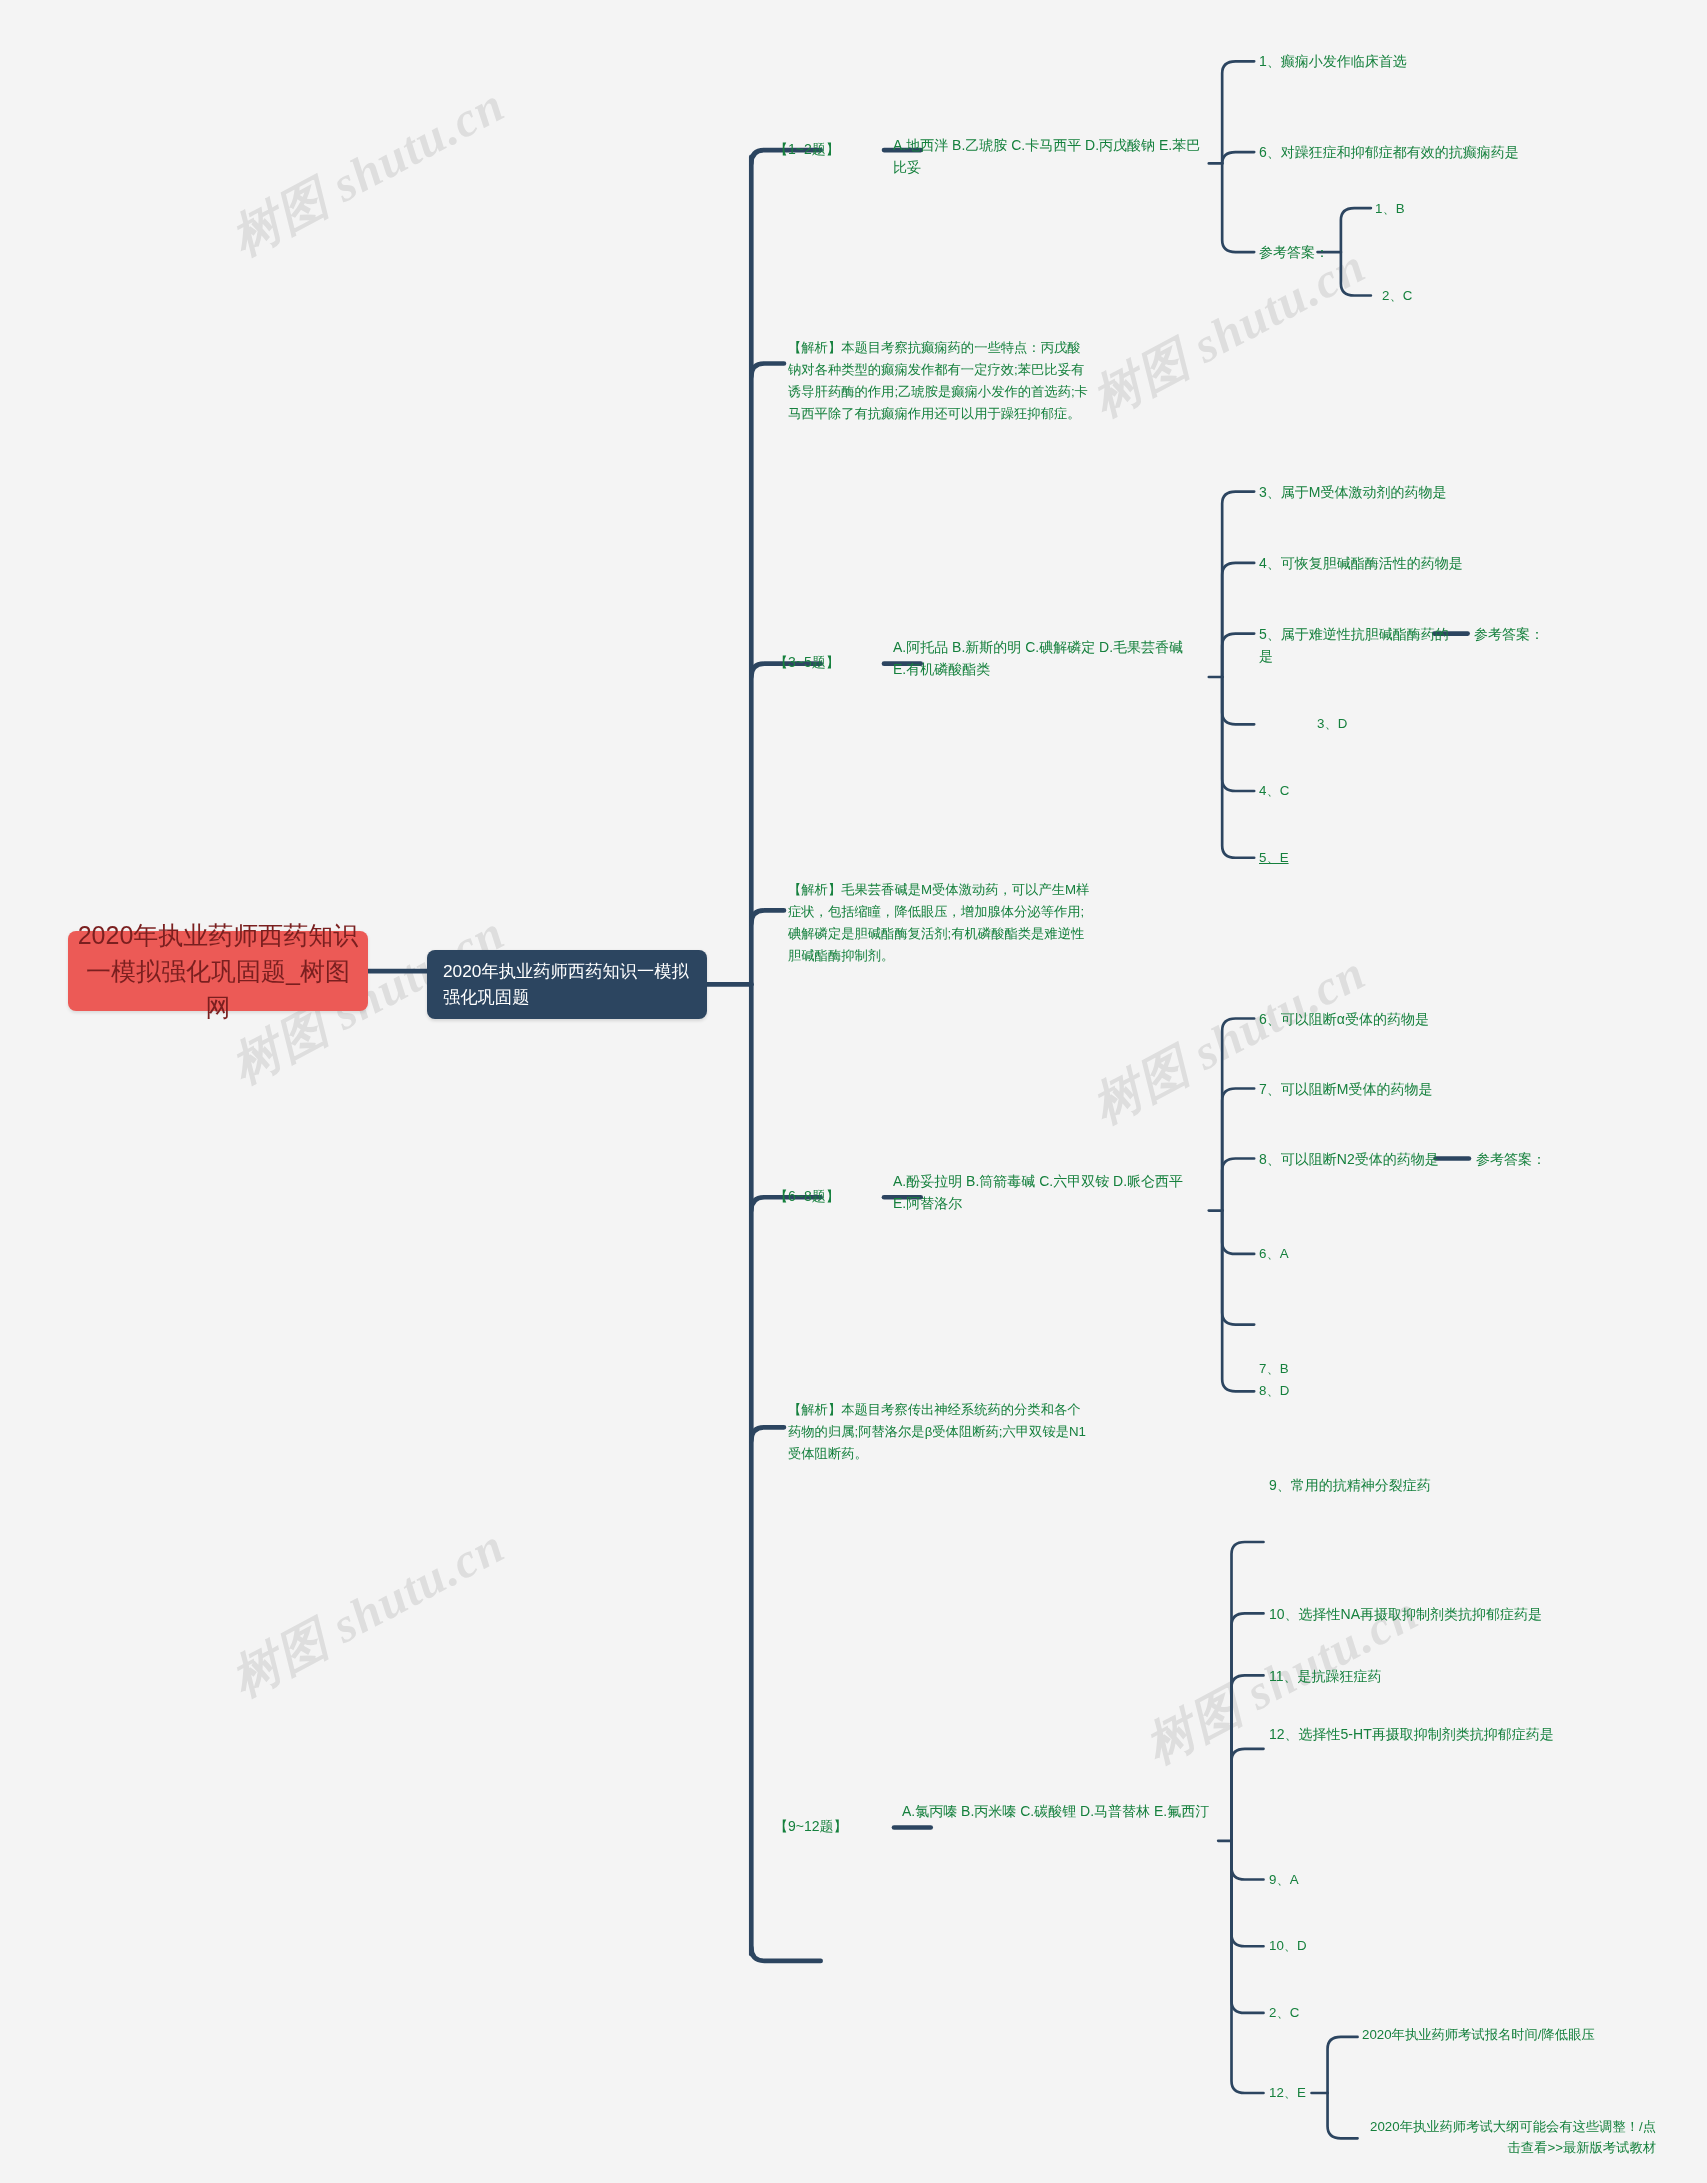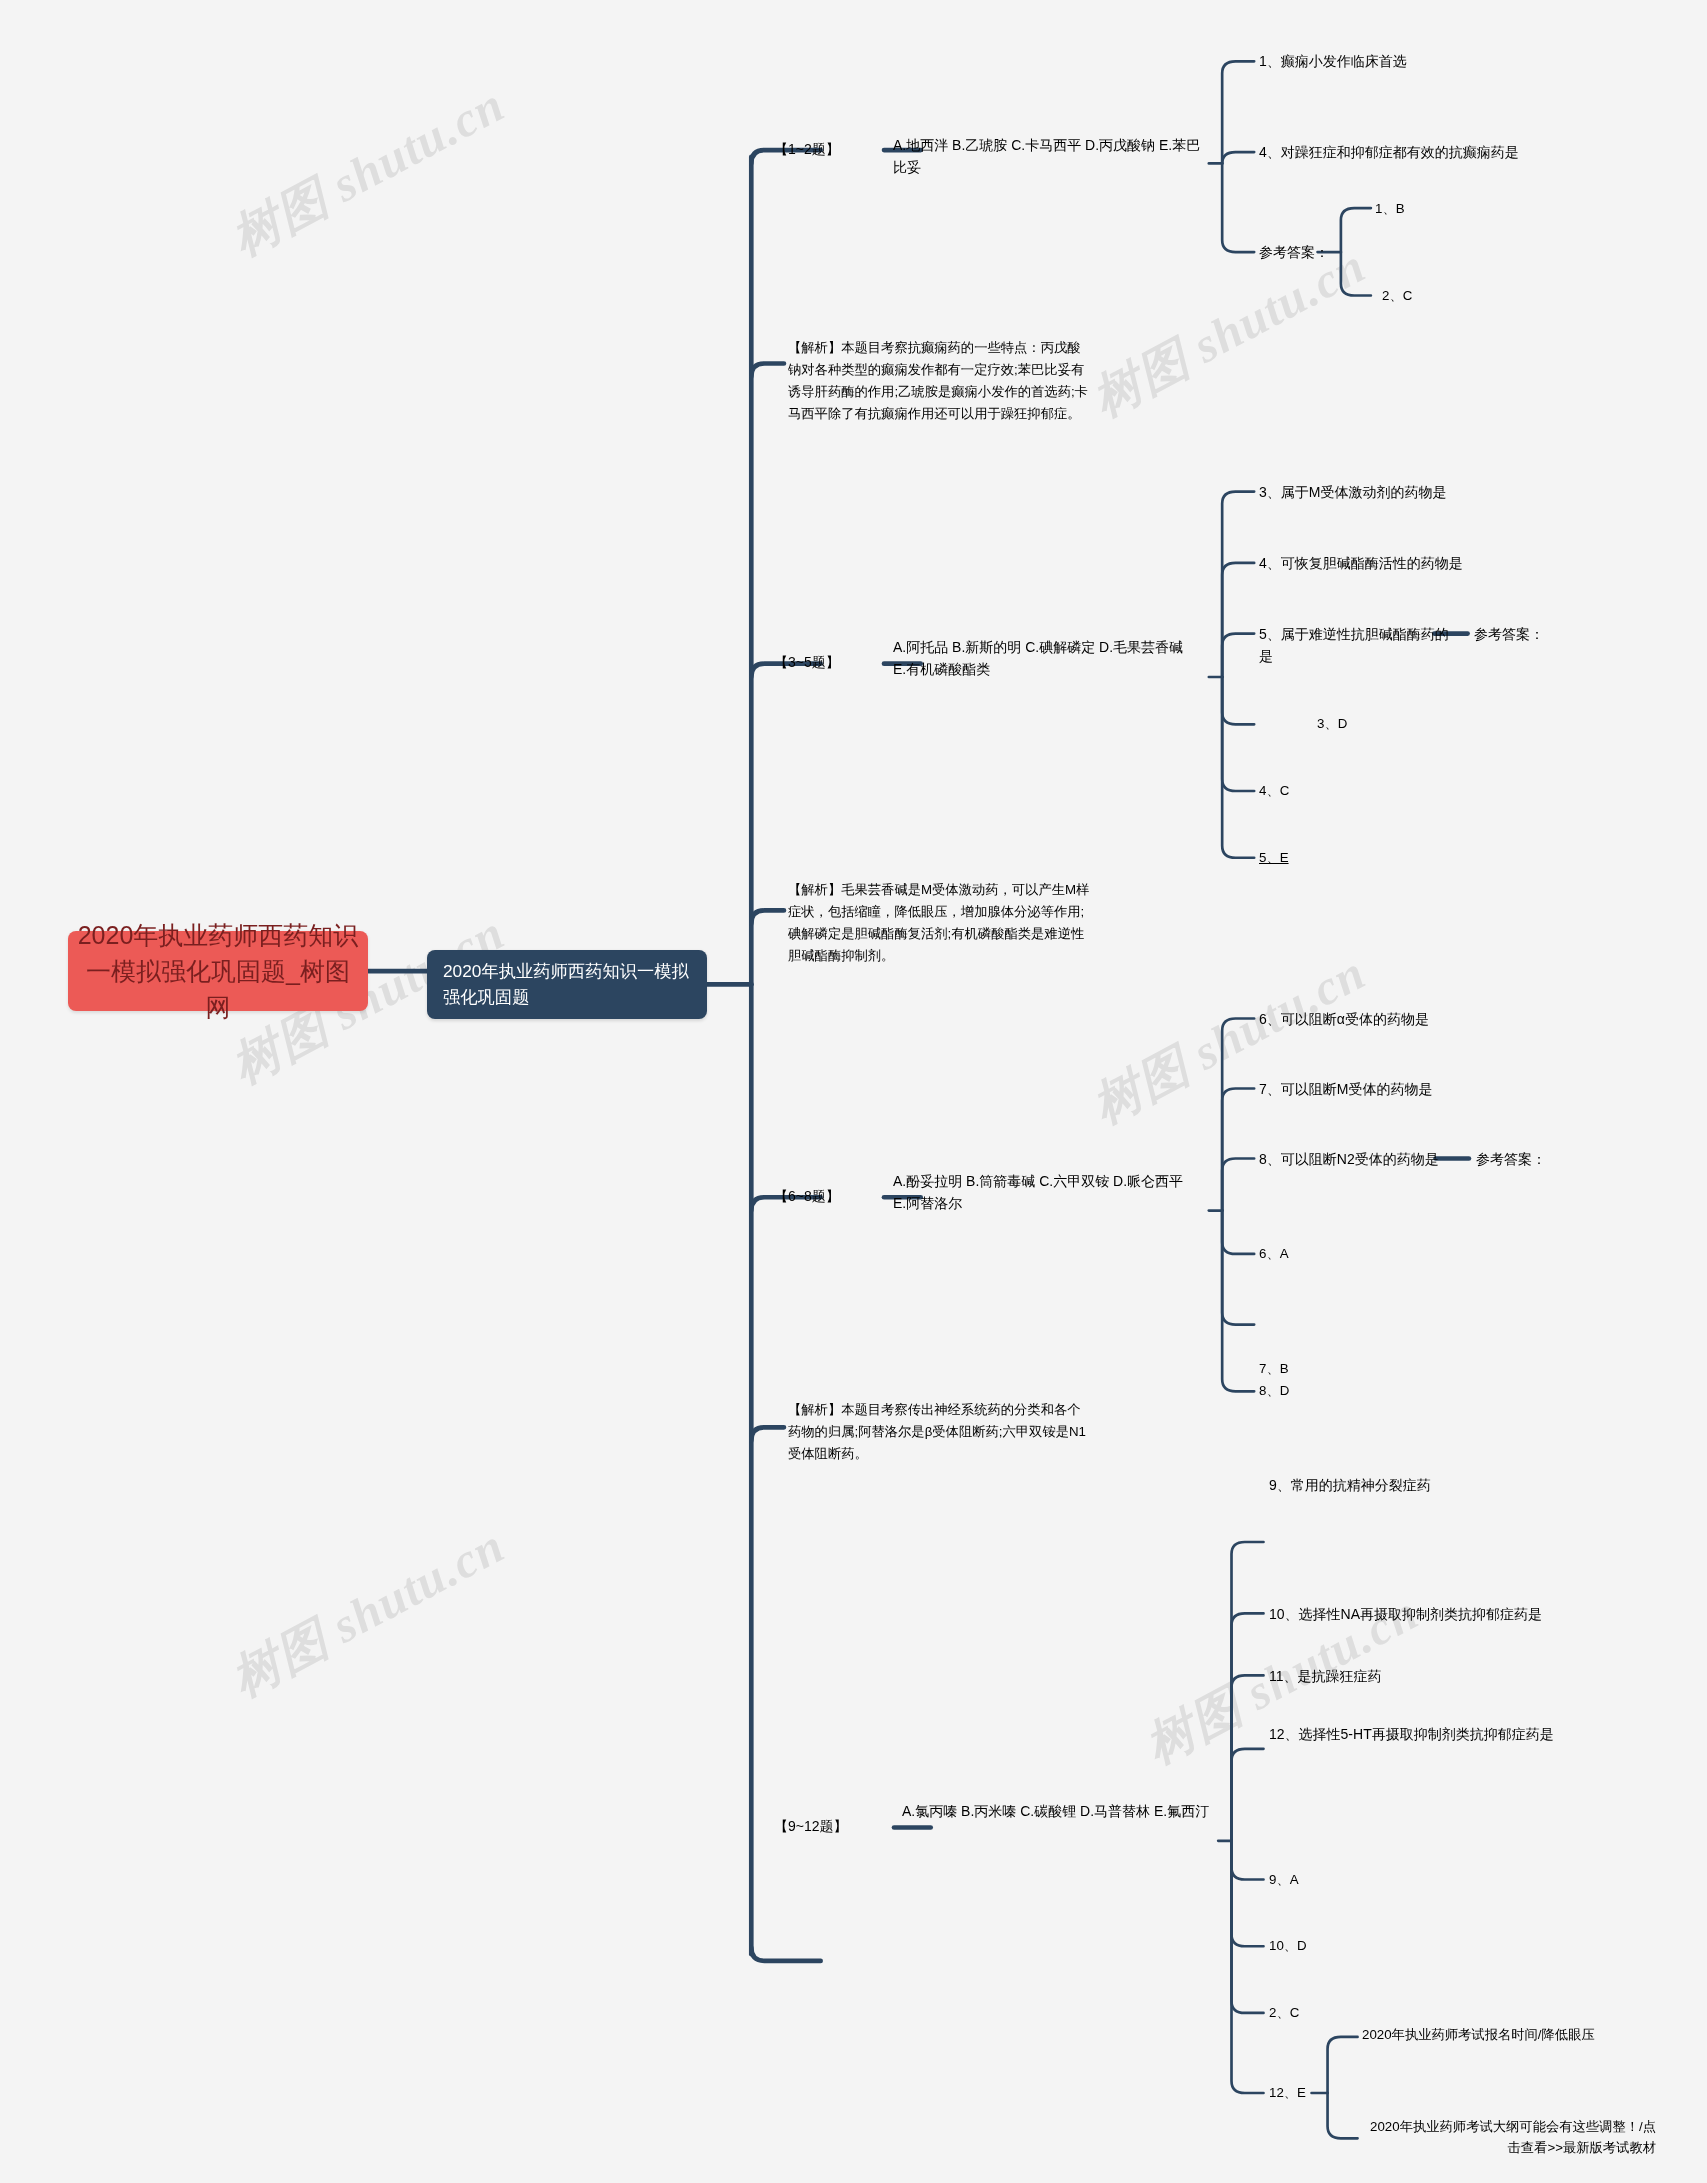--- a/index.html
+++ b/index.html
@@ -19,21 +19,21 @@
     transform:rotate(-28deg);
     transform-origin:left top;
     white-space:nowrap;
     pointer-events:none;
     user-select:none;
     letter-spacing:1.3px;
   }
   
   .node{
     position:absolute;
-    color:#000000;
+    color:#15803d;
     line-height:1.55;
     white-space:normal;
     box-sizing:border-box;
   }
   .n-lvl2{font-size:14px;}
   .n-lvl3{font-size:14px;}
   .n-small{font-size:13.3px;}
 
   
   #root-node{
@@ -164,21 +164,21 @@
   <span>2020年执业药师西药知识一模拟强化巩固题_树图网</span>
 </div>
 <div id="main-node">
   <span>2020年执业药师西药知识一模拟强化巩固题</span>
 </div>
 
 <div class="node n-lvl2" style="left:774px;top:139px;width:113px;">【1~2题】</div>
 <div class="node n-lvl2" style="left:893px;top:135px;width:314px;">A.地西泮 B.乙琥胺 C.卡马西平 D.丙戊酸钠 E.苯巴比妥</div>
 
 <div class="node n-lvl3" style="left:1259px;top:51px;width:374px;">1、癫痫小发作临床首选</div>
-<div class="node n-lvl3" style="left:1259px;top:142px;width:414px;">4、对躁狂症和抑郁症都有效的抗癫痫药是</div>
+<div class="node n-lvl3" style="left:1259px;top:142px;width:414px;">6、对躁狂症和抑郁症都有效的抗癫痫药是</div>
 <div class="node n-lvl3" style="left:1259px;top:242px;width:120px;">参考答案：</div>
 <div class="node n-small" style="left:1375px;top:199px;width:107px;">1、B</div>
 <div class="node n-small" style="left:1375px;top:286px;width:107px;margin-left:7px;">2、C</div>
 
 <div class="node n-small" style="left:788px;top:337px;width:304px;line-height:1.65;">【解析】本题目考察抗癫痫药的一些特点：丙戊酸钠对各种类型的癫痫发作都有一定疗效;苯巴比妥有诱导肝药酶的作用;乙琥胺是癫痫小发作的首选药;卡马西平除了有抗癫痫作用还可以用于躁狂抑郁症。</div>
 
 <div class="node n-lvl2" style="left:774px;top:652px;width:113px;">【3~5题】</div>
 <div class="node n-lvl2" style="left:893px;top:637px;width:307px;">A.阿托品 B.新斯的明 C.碘解磷定 D.毛果芸香碱 E.有机磷酸酯类</div>
 
 <div class="node n-lvl3" style="left:1259px;top:482px;width:374px;">3、属于M受体激动剂的药物是</div>

